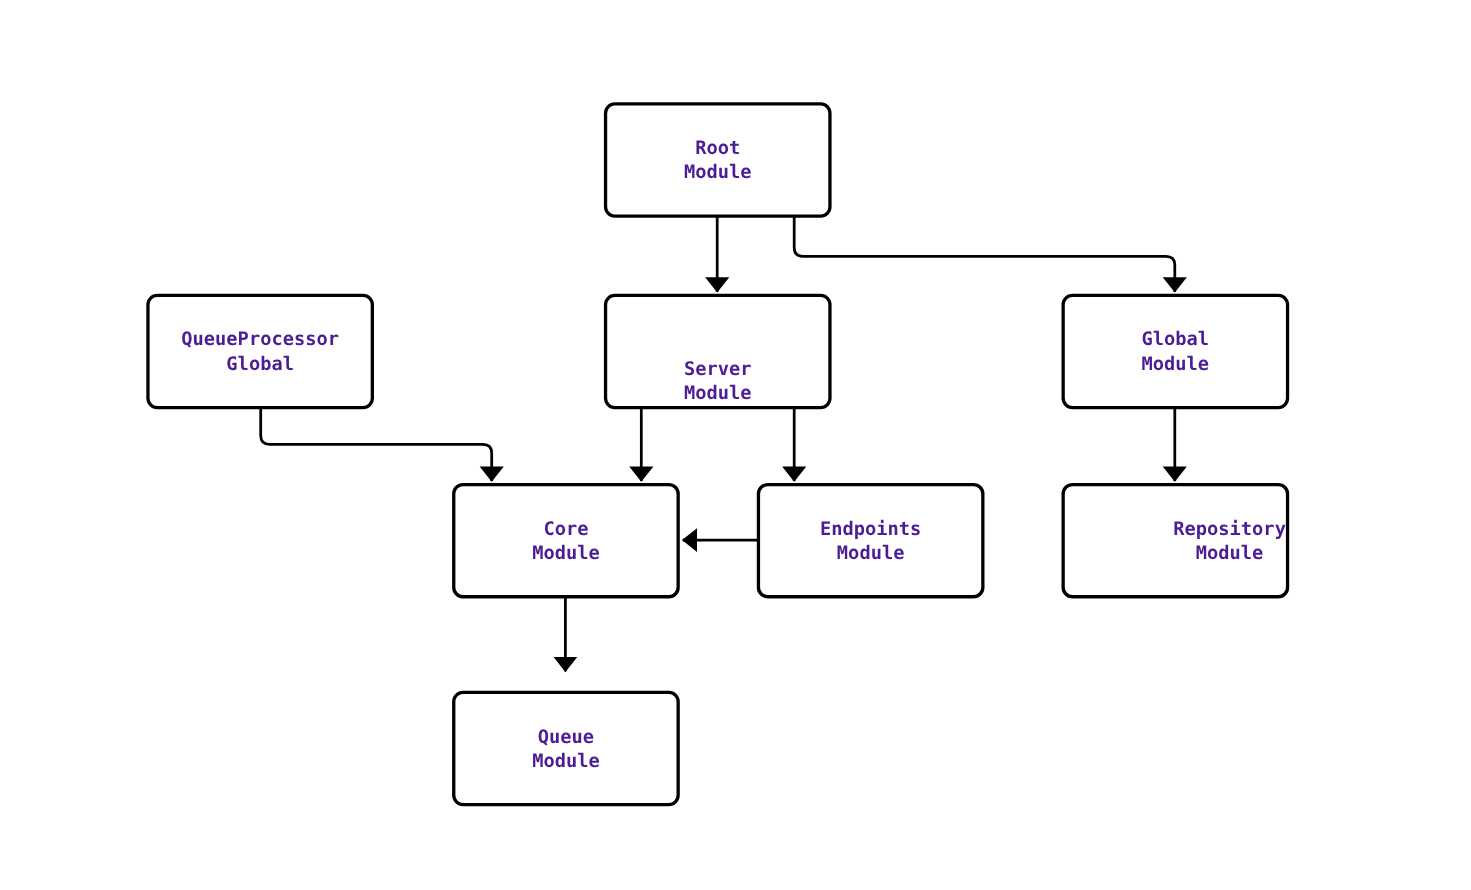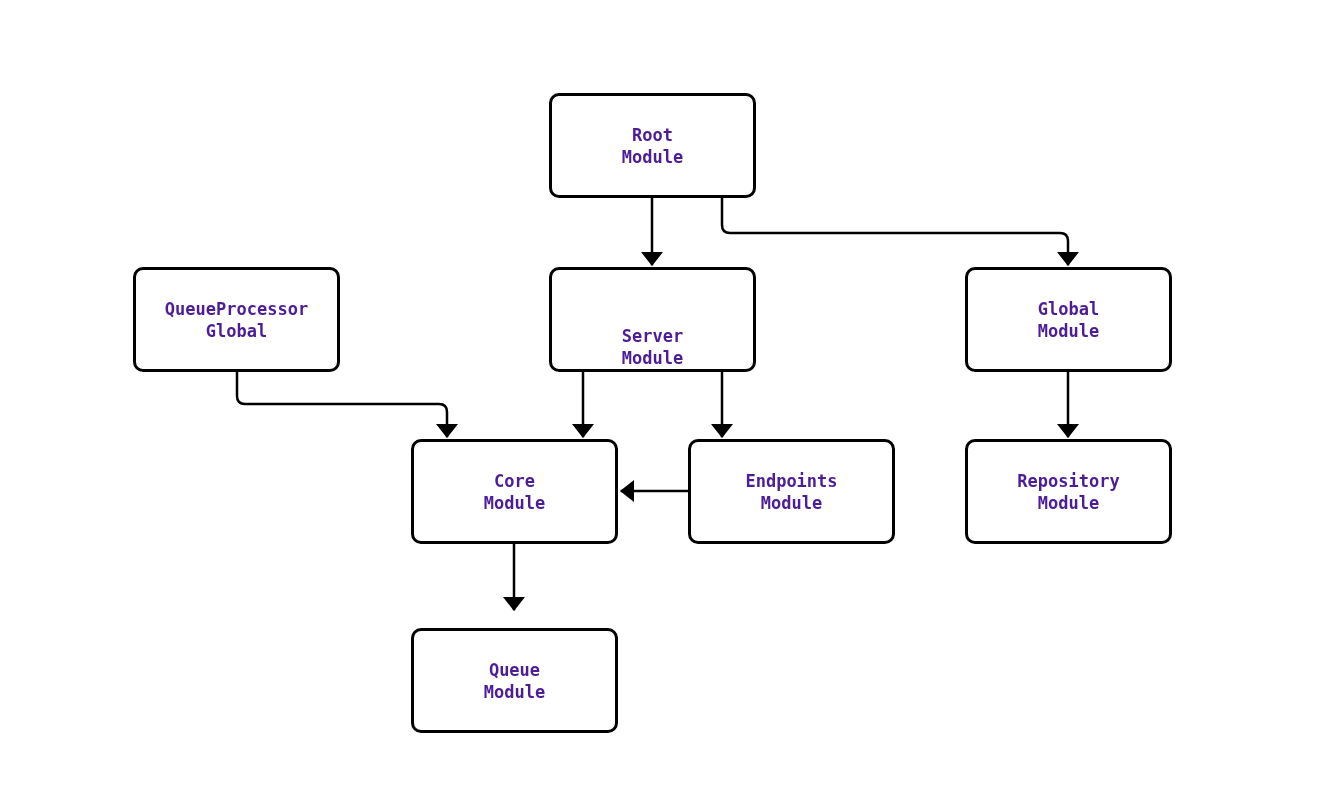--- a/index.html
+++ b/index.html
@@ -48,21 +48,21 @@
     color: #4c1d95;
     white-space: pre-line;
   }
   
   .pos-root           { left: 549px; top:  93px; }
   .pos-server         { left: 549px; top: 267px; align-items: flex-end; }
   .pos-queueprocessor { left: 133px; top: 267px; }
   .pos-global         { left: 965px; top: 267px; align-items: center; }
   .pos-core           { left: 411px; top: 439px; }
   .pos-endpoints      { left: 688px; top: 439px; text-align: center; }
-  .pos-repository     { left: 965px; top: 439px; }
+  .pos-repository     { left: 965px; top: 439px; justify-content: flex-end; }
   .pos-queue          { left: 411px; top: 628px; }
 </style>
 </head>
 <body>
 
 <div id="canvas">
 
   <svg id="edges" viewBox="0 0 1337 809" xmlns="http://www.w3.org/2000/svg">
     <defs>
       <marker id="arrowhead" viewBox="0 0 14 22" markerUnits="userSpaceOnUse" markerWidth="14" markerHeight="24" refX="12" refY="11" orient="auto">

